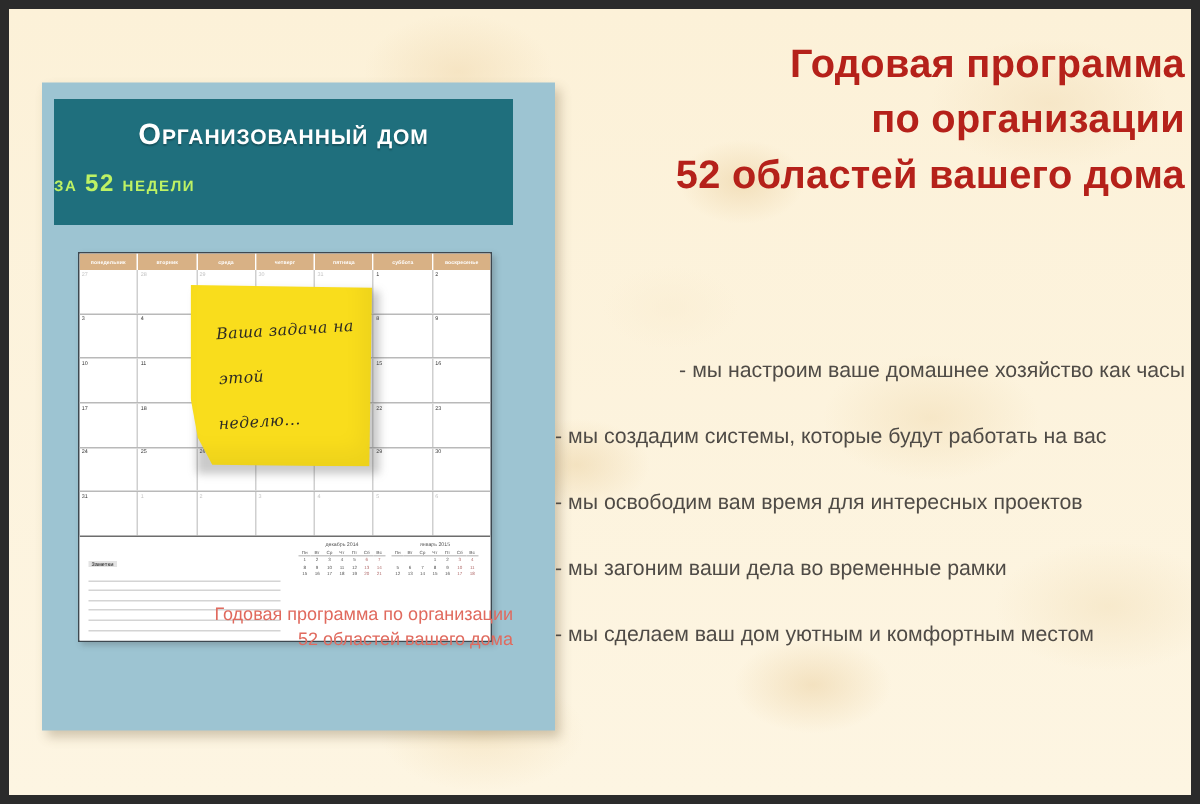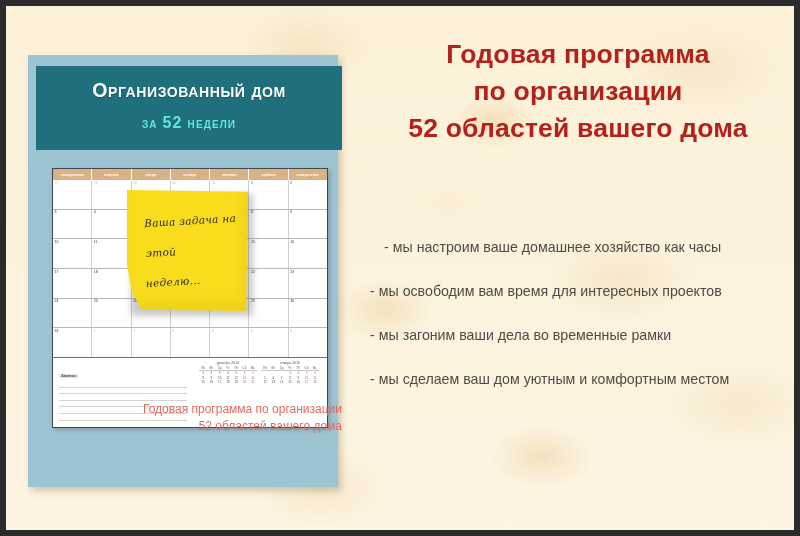--- a/index.html
+++ b/index.html
@@ -23,40 +23,40 @@
       radial-gradient(ellipse 95px 55px at 40% 92%, rgba(243,224,187,.6),  rgba(243,224,187,0) 72%),
       radial-gradient(ellipse 75px 46px at 68% 86%, rgba(237,213,170,.6),  rgba(237,213,170,0) 70%),
       radial-gradient(ellipse 105px 60px at 93% 76%,rgba(245,229,196,.7),  rgba(245,229,196,0) 72%),
       radial-gradient(ellipse 55px 36px at 28% 32%, rgba(249,236,208,.8),  rgba(249,236,208,0) 70%),
       radial-gradient(ellipse 65px 40px at 56% 38%, rgba(250,238,212,.75), rgba(250,238,212,0) 70%),
       linear-gradient(#fcf1d8,#fdf5e2);
   }
 
   
   #cover{
-    position:absolute;left:22px;top:49px;width:310px;height:432px;
+    position:absolute;left:22px;top:49px;width:342px;height:432px;
     background:#9dc4d2;
     box-shadow:3px 4px 7px rgba(110,90,55,.30);
   }
   #cover-head{
     position:absolute;left:8px;top:11px;width:306px;height:84px;
     background:#1f6f7d;
   }
   #cover-title{
     position:absolute;left:0;top:13px;width:306px;
     text-align:center;color:#ffffff;
     font-family:"Liberation Sans",sans-serif;
     font-weight:bold;font-size:19.5px;letter-spacing:.6px;
     font-variant:small-caps;
     text-shadow:0 1px 1px rgba(0,0,0,.25);
     white-space:nowrap;
   }
   #cover-sub{
     position:absolute;left:0;top:48px;width:306px;
-    text-align:center;color:#5eead4;
+    text-align:left;color:#bef264;
     font-family:"Liberation Sans",sans-serif;
     font-weight:bold;font-size:14px;letter-spacing:1.1px;
     font-variant:small-caps;white-space:nowrap;
   }
   #cover-sub .num{font-size:16px;}
 
   
   #sheet{
     position:absolute;left:24px;top:113px;width:274px;height:258px;
     background:#ffffff;border:1.3px solid #3d4850;
@@ -140,35 +140,35 @@
   
   #cover-caption{
     position:absolute;left:8px;top:346px;width:306px;
     text-align:right;color:#e06a5e;
     font-family:"Liberation Sans",sans-serif;
     font-size:12px;line-height:17px;
   }
 
   
   #headline{
-    position:absolute;left:360px;top:30px;width:424px;
-    text-align:center;color:#b5211a;
+    position:absolute;left:360px;top:18px;width:424px;
+    text-align:right;color:#b5211a;
     font-family:"Liberation Sans",sans-serif;
     font-weight:bold;font-size:26.5px;line-height:37px;
     letter-spacing:.2px;
   }
   #bullets{
     position:absolute;left:364px;top:233px;width:420px;
   }
   .bullet{
     color:#4f4b46;font-family:"Liberation Sans",sans-serif;
     font-size:14.2px;line-height:16px;margin-bottom:28px;
     white-space:nowrap;
   }
-  .bullet.indent{padding-left:14px;}
+  .bullet.indent{padding-left:14px;text-align:right;}
   .bullet .dash{color:#4f4b46;margin-right:4px;}
 </style>
 </head>
 <body>
 
 <div id="slide">
 
   <div id="cover">
 
     <div id="cover-head">
@@ -438,18 +438,19 @@
   </div>
 
   <div id="headline">
     <div>Годовая программа</div>
     <div>по организации</div>
     <div>52 областей вашего дома</div>
   </div>
 
   <div id="bullets">
       <div class="bullet indent"><span class="dash">-</span><span>мы настроим ваше домашнее хозяйство как часы</span></div>
+      <div class="bullet"><span class="dash">-</span><span>мы создадим системы, которые будут работать на вас</span></div>
       <div class="bullet"><span class="dash">-</span><span>мы освободим вам время для интересных проектов</span></div>
       <div class="bullet"><span class="dash">-</span><span>мы загоним ваши дела во временные рамки</span></div>
       <div class="bullet"><span class="dash">-</span><span>мы сделаем ваш дом уютным и комфортным местом</span></div>
     </div>
 
 </div>
 
 </body></html>

